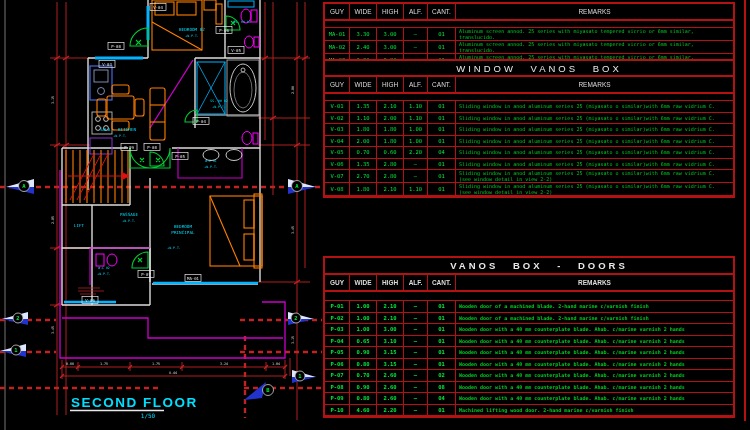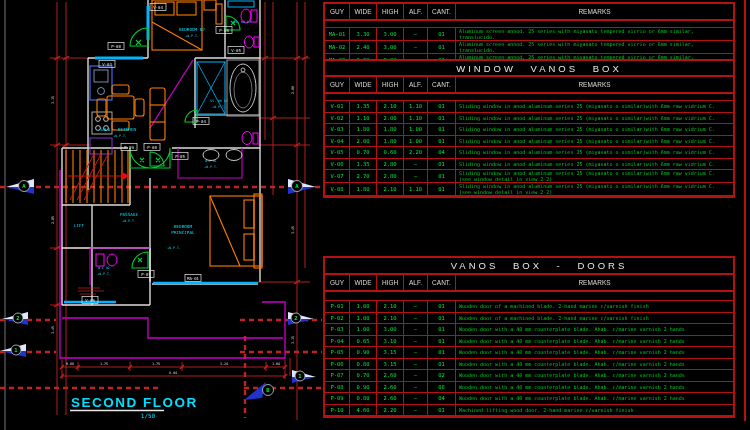--- a/index.html
+++ b/index.html
@@ -475,21 +475,21 @@
             <div class="td td-wide">1.80</div>
             <div class="td td-high">2.10</div>
             <div class="td td-alf">1.10</div>
             <div class="td td-cant">01</div>
             <div class="td td-remarks">Sliding window in anod aluminum series 25 (miyasato o similar)with 6mm raw vidrium C.
 (see window detail in view 2-2)</div>
           </div>
         </div>
     </section>
 
-    <section class="tbl" id="tbl-doors" style="top:256px;">
+    <section class="tbl" id="tbl-doors" style="top:256px;font-weight:bold;">
       <div class="tbl-title" style="height:15px;line-height:16px;">VANOS BOX - DOORS</div>
       <div class="thead">
         <div class="th">GUY</div>
         <div class="th">WIDE</div>
         <div class="th">HIGH</div>
         <div class="th">ALF.</div>
         <div class="th">CANT.</div>
         <div class="th">REMARKS</div>
       </div>
       <div class="spacer" style="height:8px;"></div>

